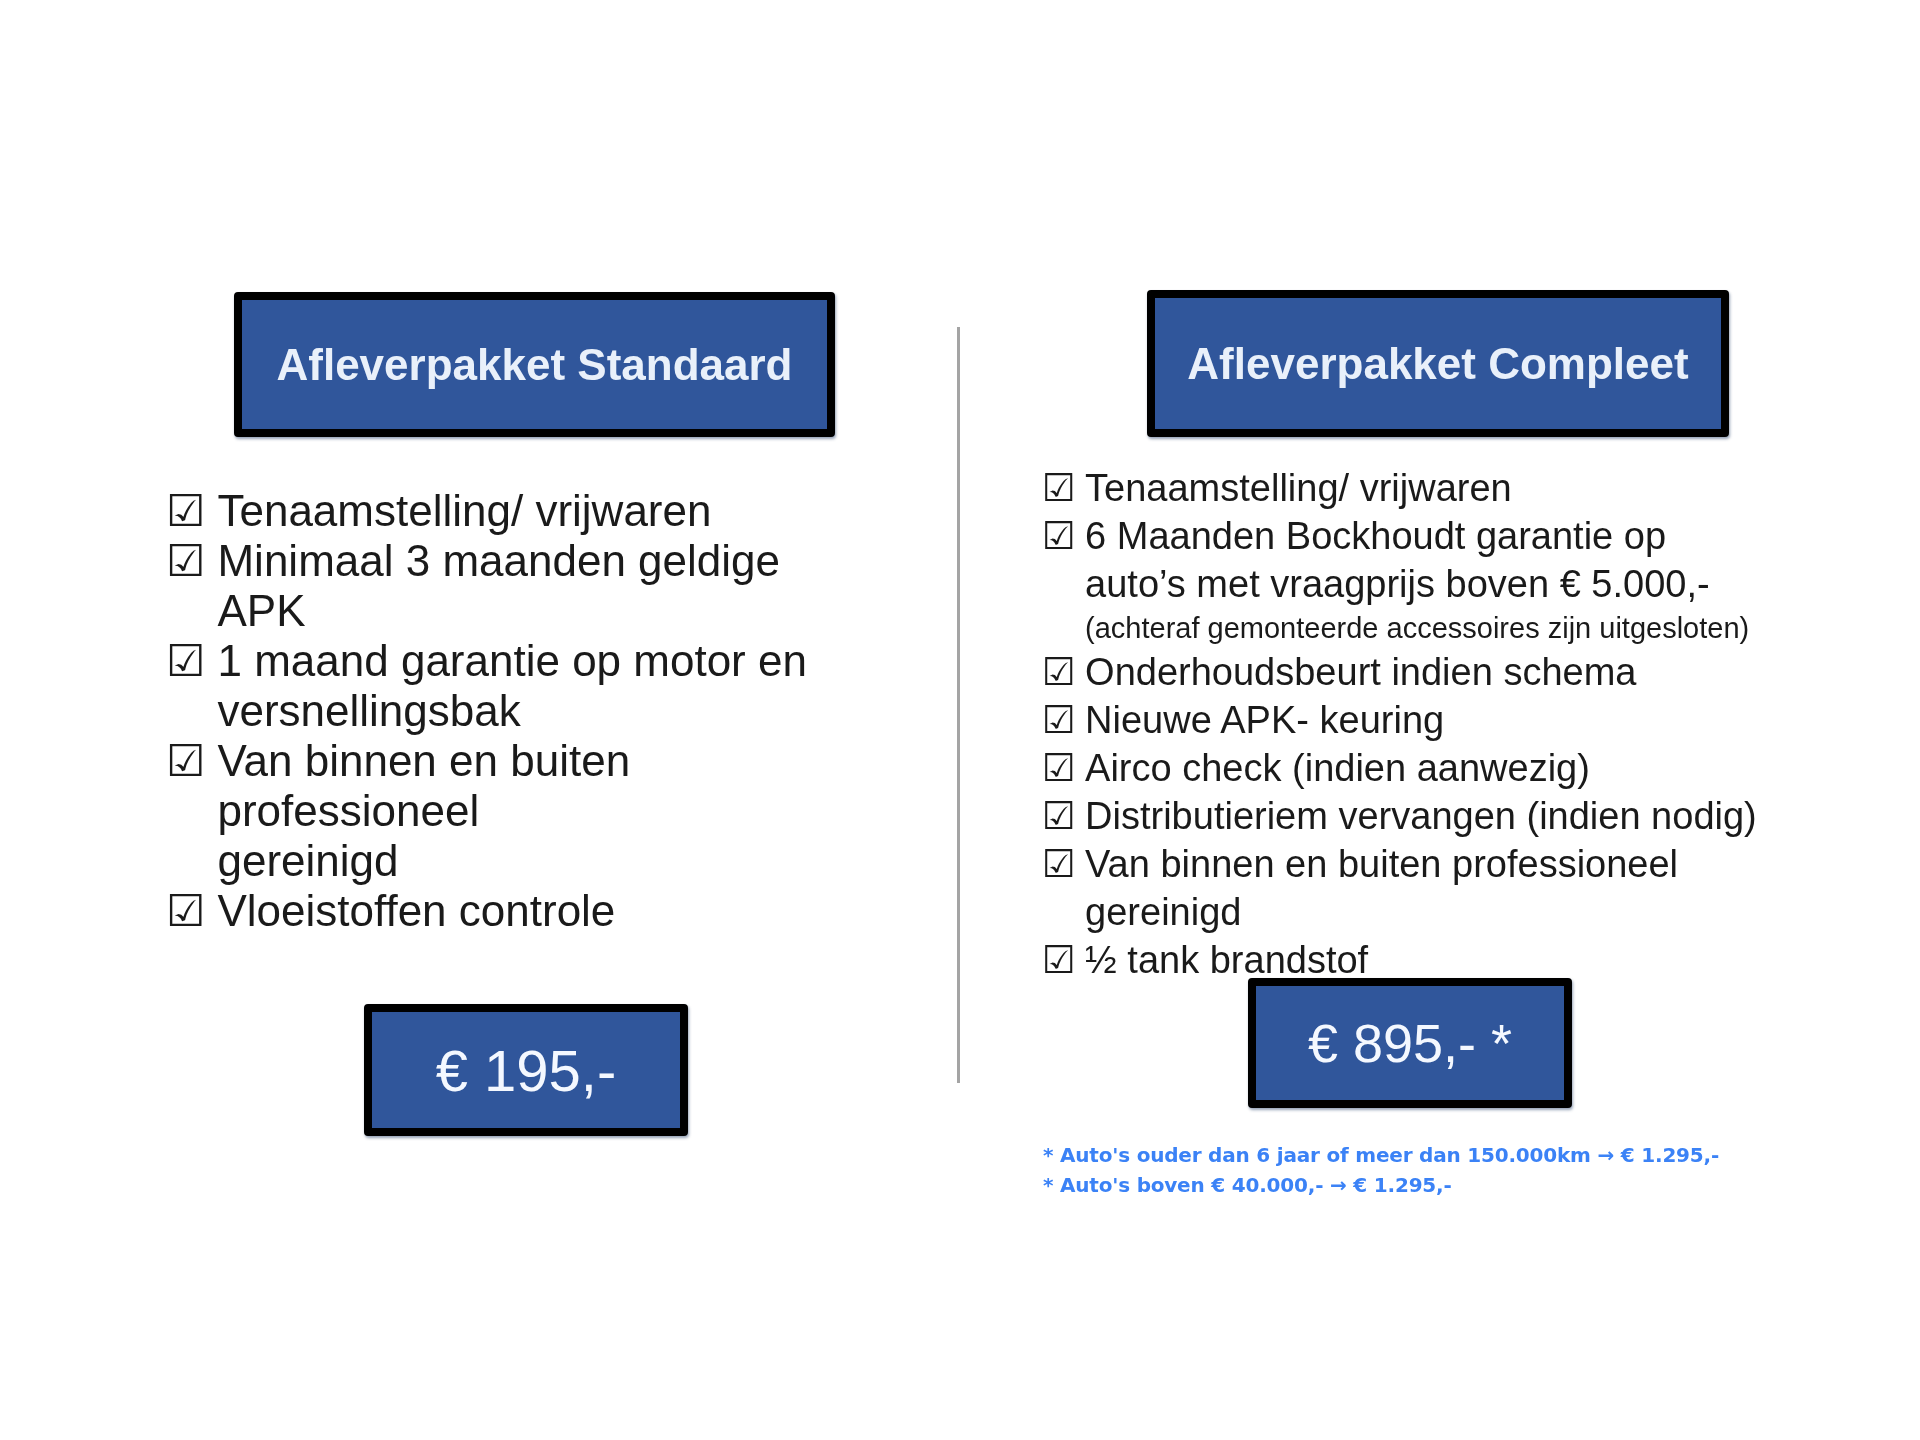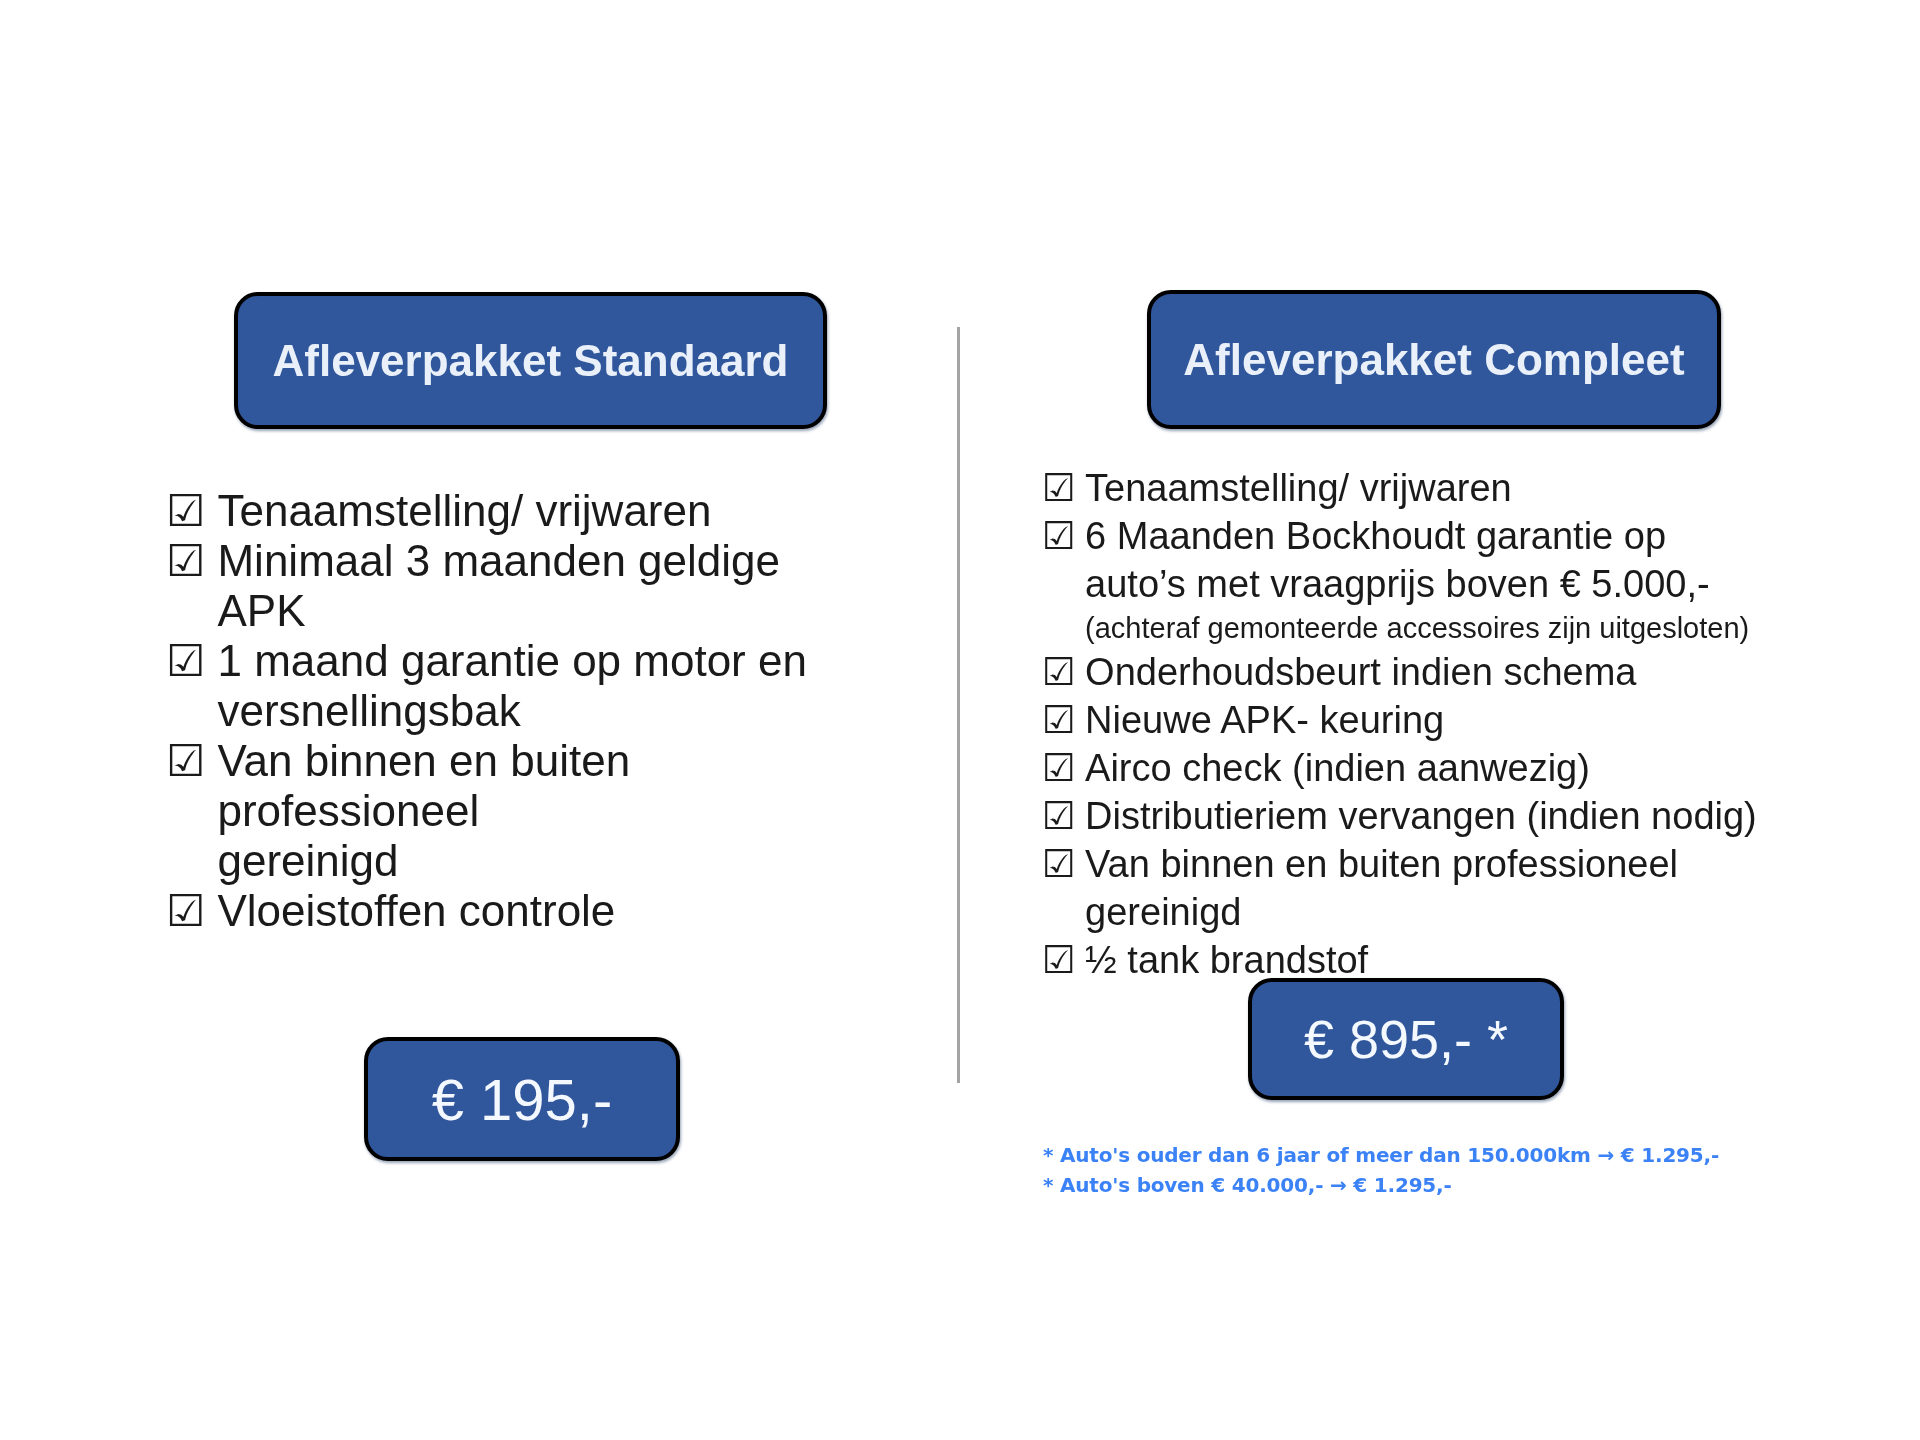--- a/index.html
+++ b/index.html
@@ -2,27 +2,27 @@
 <html><head>
 <meta charset="utf-8">
 <style>
   html,body { margin:0; padding:0; background:#ffffff; }
   .canvas {
     position:relative; width:1920px; height:1440px; background:#ffffff;
     font-family:"Liberation Sans", sans-serif; color:#1a1a1a; overflow:hidden;
   }
   .banner {
     position:absolute; display:flex; align-items:center; justify-content:center;
-    background:#30569B; border:4px solid #000000; border-radius:24px;
+    background:#30569B; border:8px solid #000000; border-radius:4px;
     box-shadow:1px 2px 3px rgba(23,52,95,.45);
     color:#E9F0FA; font-weight:bold; text-align:center;
   }
   .title-left  { left:234px;  top:292px;  width:585px; height:129px; font-size:44px; }
   .title-right { left:1119px; top:290px;  width:566px; height:131px; font-size:44px;margin-left:28px; }
-  .price-left  { left:364px;  top:1004px; width:308px; height:116px; font-size:58px; font-weight:400; color:#F4F8FF;margin-top:33px; }
+  .price-left  { left:364px;  top:1004px; width:308px; height:116px; font-size:58px; font-weight:400; color:#F4F8FF; }
   .price-right { left:1248px; top:978px; width:308px; height:114px; font-size:54px; font-weight:400; color:#F4F8FF; }
 
   .divider { position:absolute; left:957px; top:327px; width:3px; height:756px; background:#A4A4A4; }
 
   .checklist { position:absolute; list-style:none; margin:0; padding:0; }
   .list-left  { left:166px;  top:486px; width:700px; font-size:44px; line-height:50px; }
   .list-right { left:1042px; top:464px; width:740px; font-size:38px; line-height:48px; }
   .checklist li { display:flex; align-items:baseline; }
   .cb { flex:0 0 auto; font-family:"DejaVu Sans", sans-serif; margin-right:12px; }
   .list-right .cb { margin-right:9px; }

